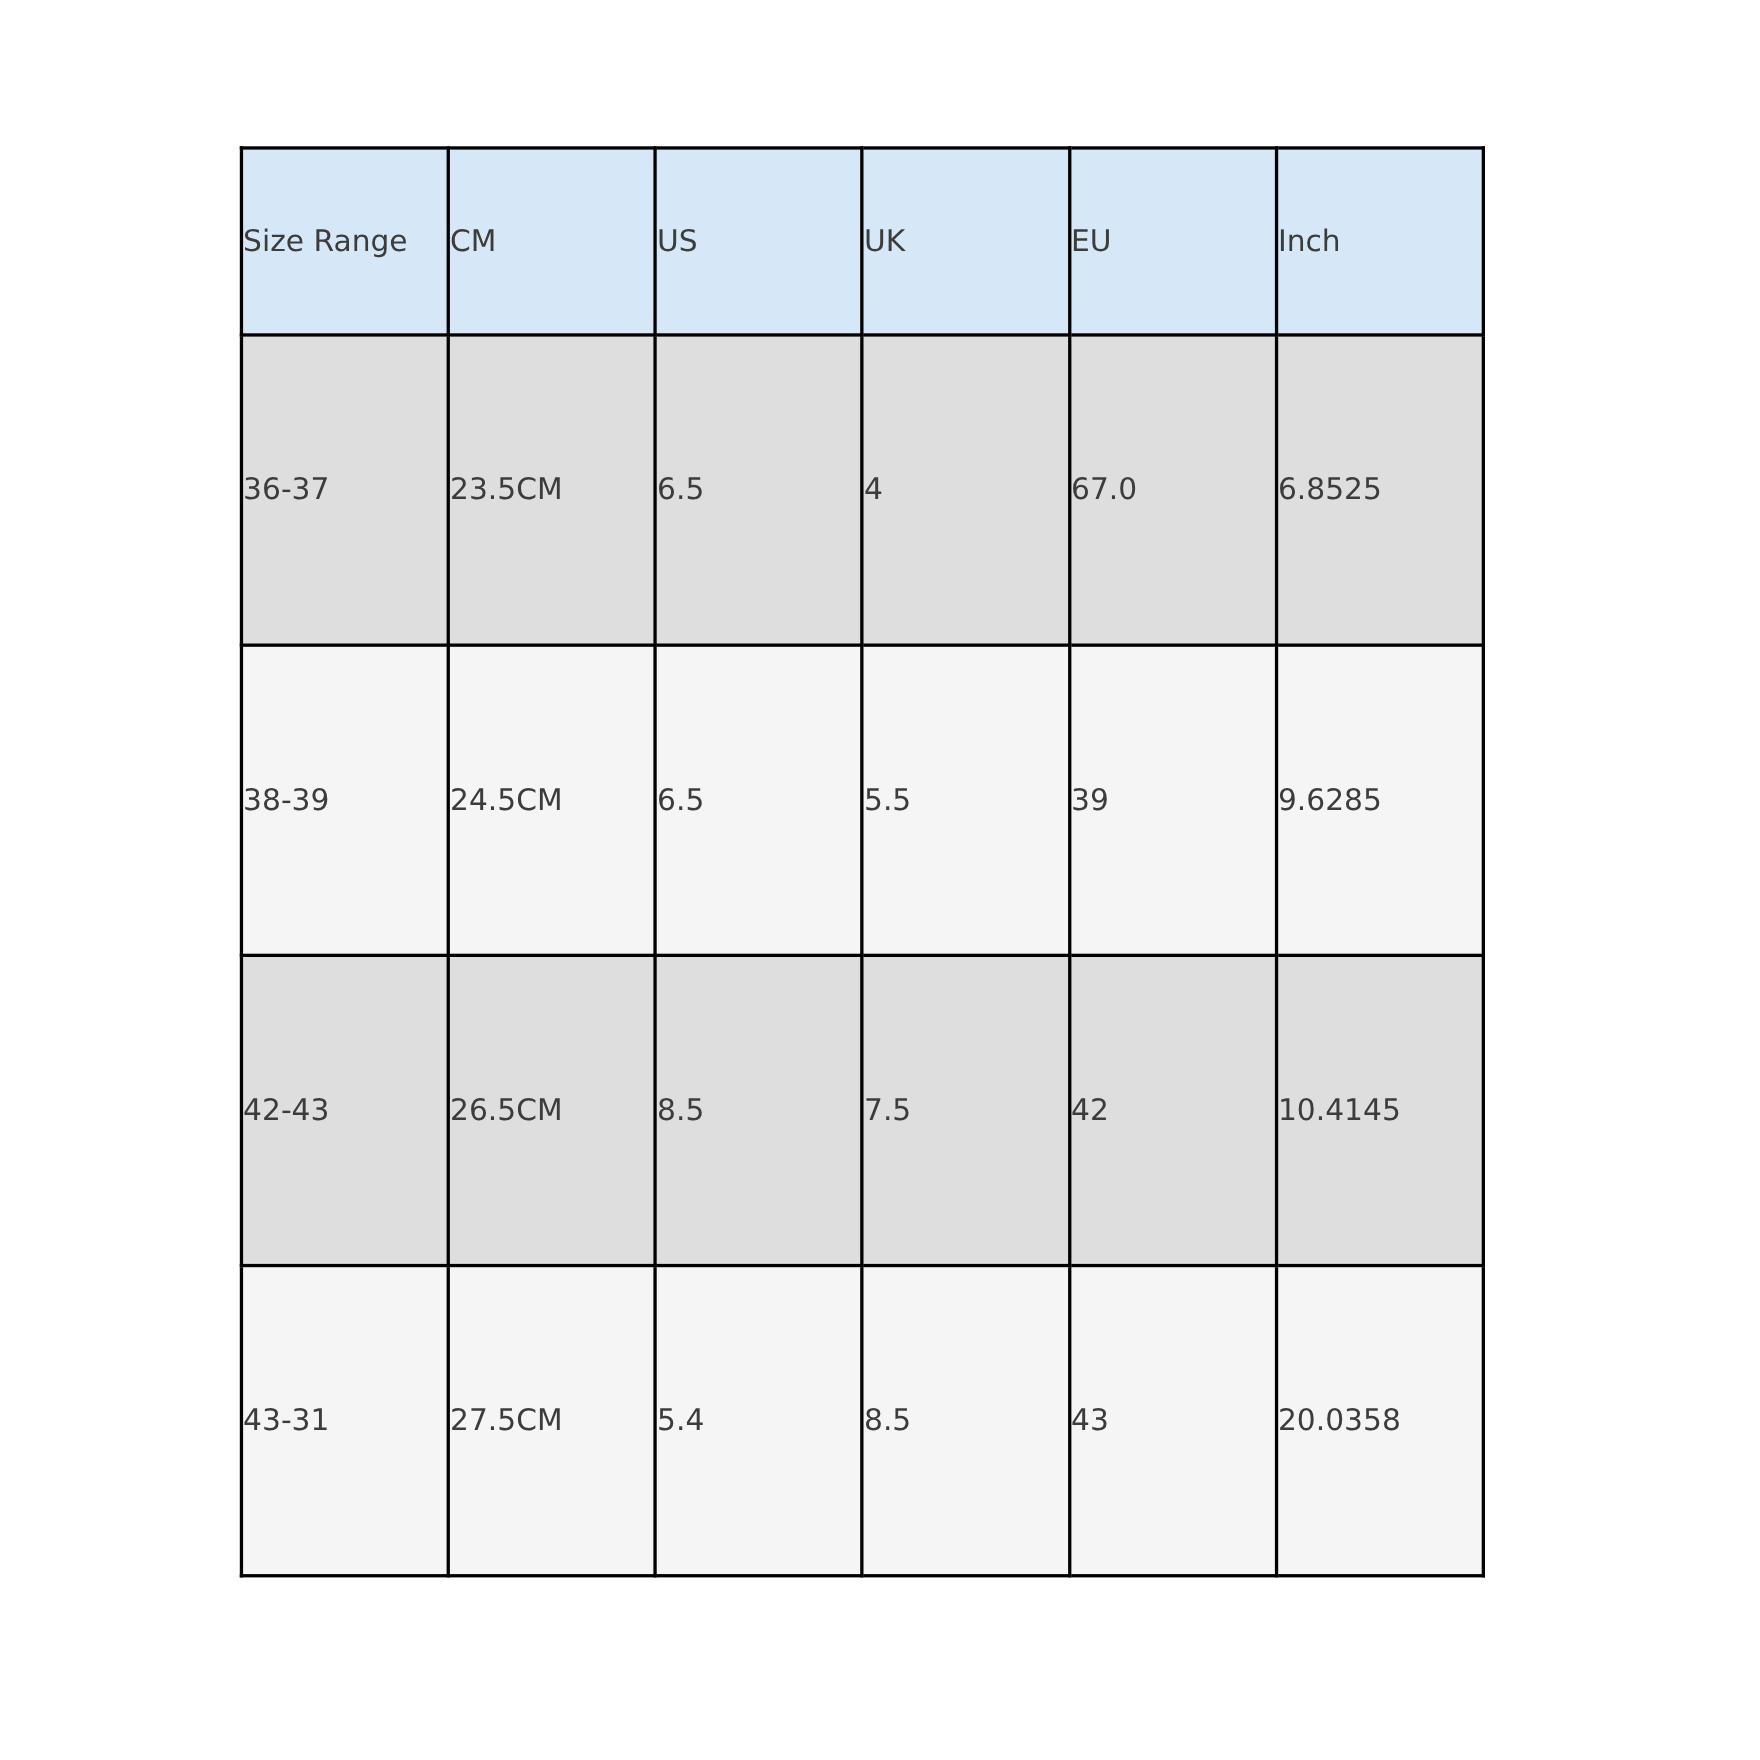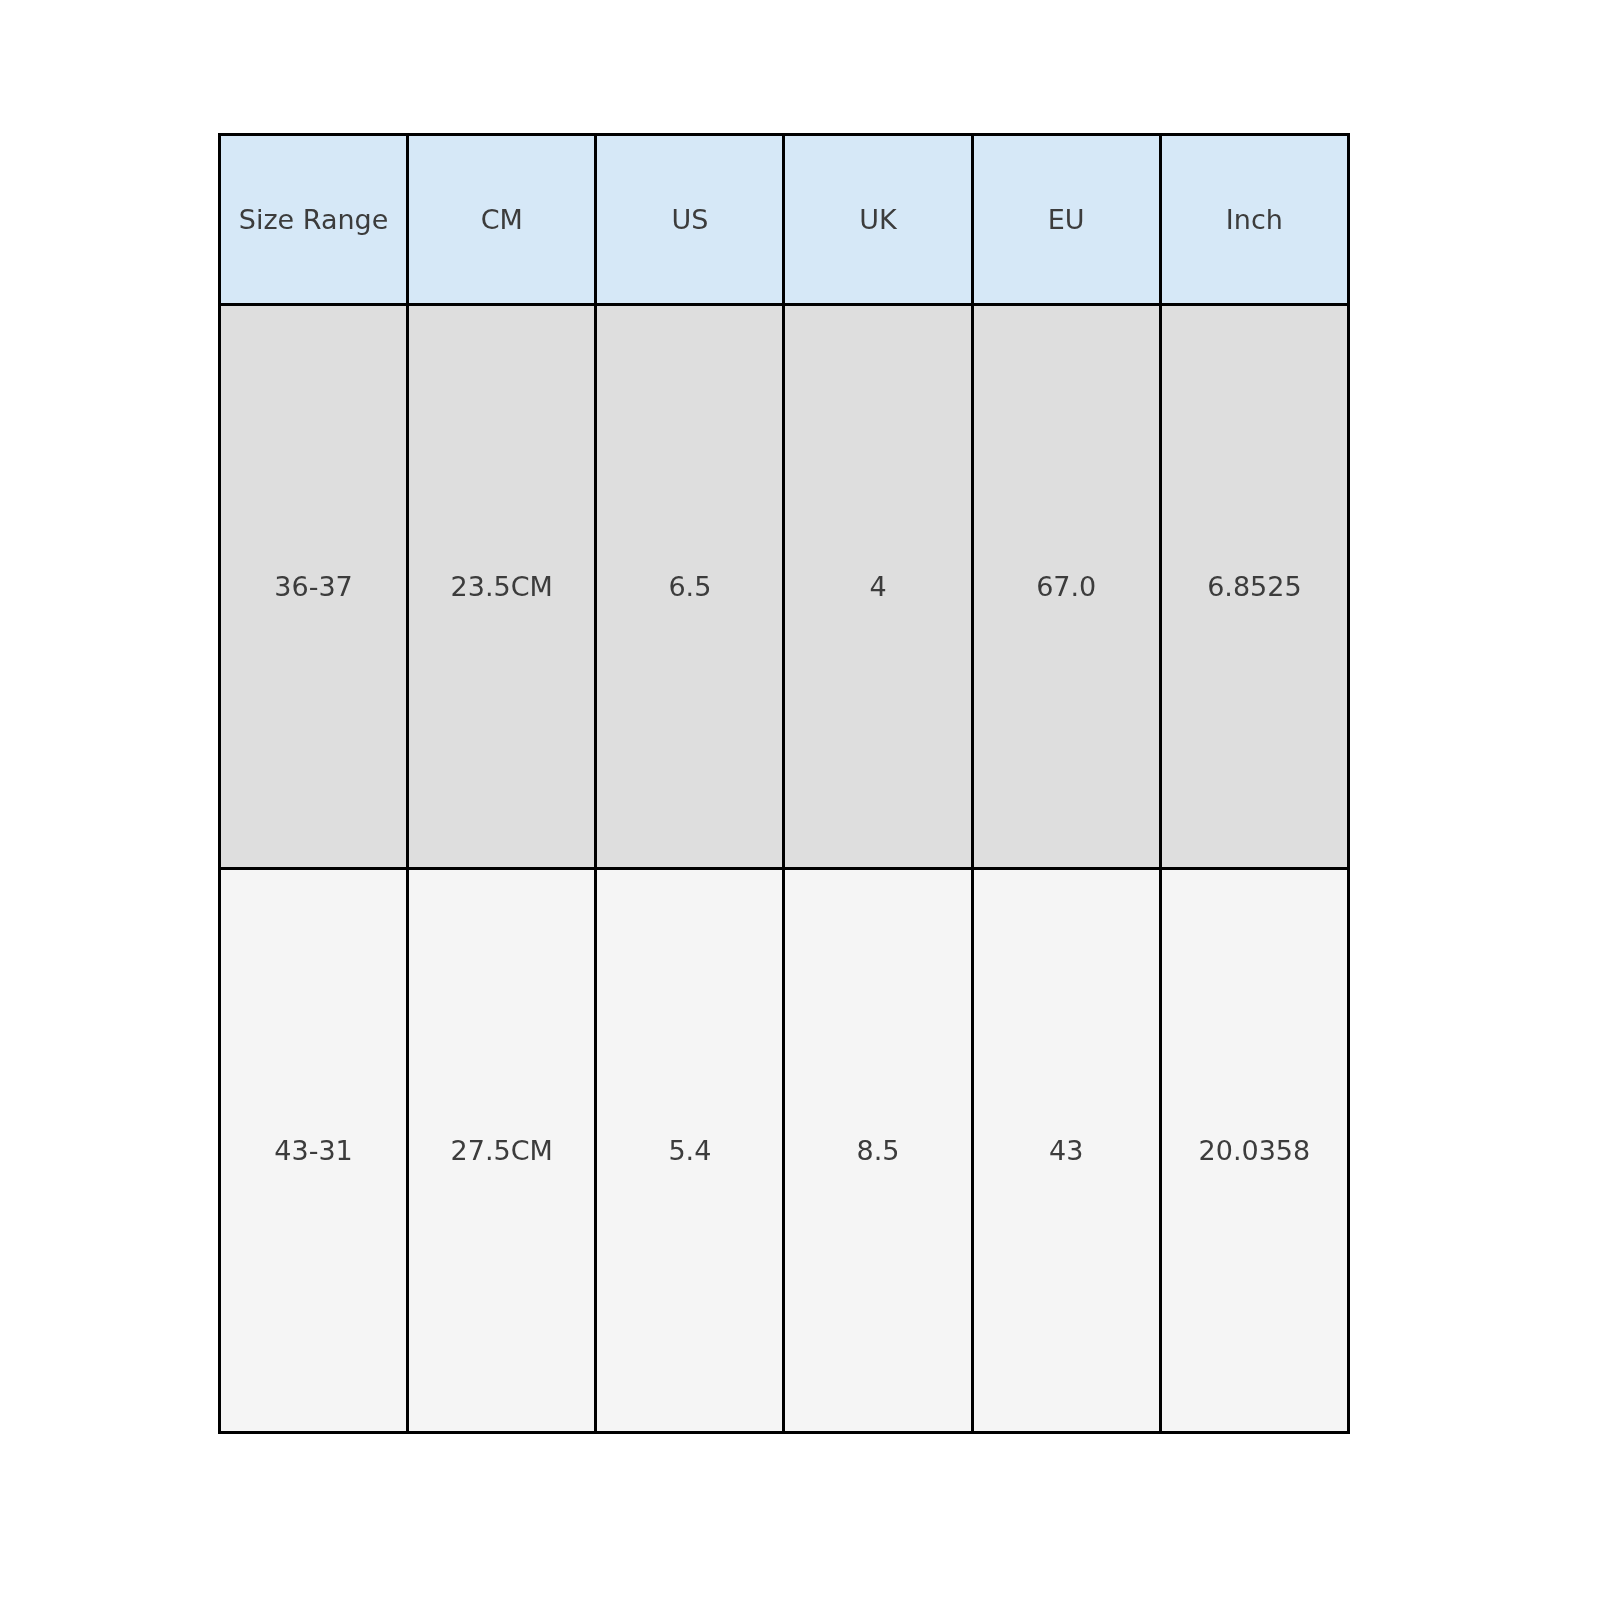--- a/index.html
+++ b/index.html
@@ -18,21 +18,21 @@
   }
   table.size-chart {
     width: 100%;
     height: 100%;
     border-collapse: collapse;
     table-layout: fixed;
   }
   table.size-chart th,
   table.size-chart td {
     border: 3px solid #000000;
-    text-align: center;
+    text-align: left;
     vertical-align: middle;
     font-size: 27px;
     font-weight: 400;
     color: #3c3c3c;
   }
   table.size-chart thead tr {
     height: 170px;
   }
   table.size-chart thead th {
     background: #d6e8f7;
@@ -62,20 +62,36 @@
     <tbody>
       <tr>
         <td>36-37</td>
         <td>23.5CM</td>
         <td>6.5</td>
         <td>4</td>
         <td>67.0</td>
         <td>6.8525</td>
       </tr>
       <tr>
+        <td>38-39</td>
+        <td>24.5CM</td>
+        <td>6.5</td>
+        <td>5.5</td>
+        <td>39</td>
+        <td>9.6285</td>
+      </tr>
+      <tr>
+        <td>42-43</td>
+        <td>26.5CM</td>
+        <td>8.5</td>
+        <td>7.5</td>
+        <td>42</td>
+        <td>10.4145</td>
+      </tr>
+      <tr>
         <td>43-31</td>
         <td>27.5CM</td>
         <td>5.4</td>
         <td>8.5</td>
         <td>43</td>
         <td>20.0358</td>
       </tr>
     </tbody>
   </table>
 </div>

